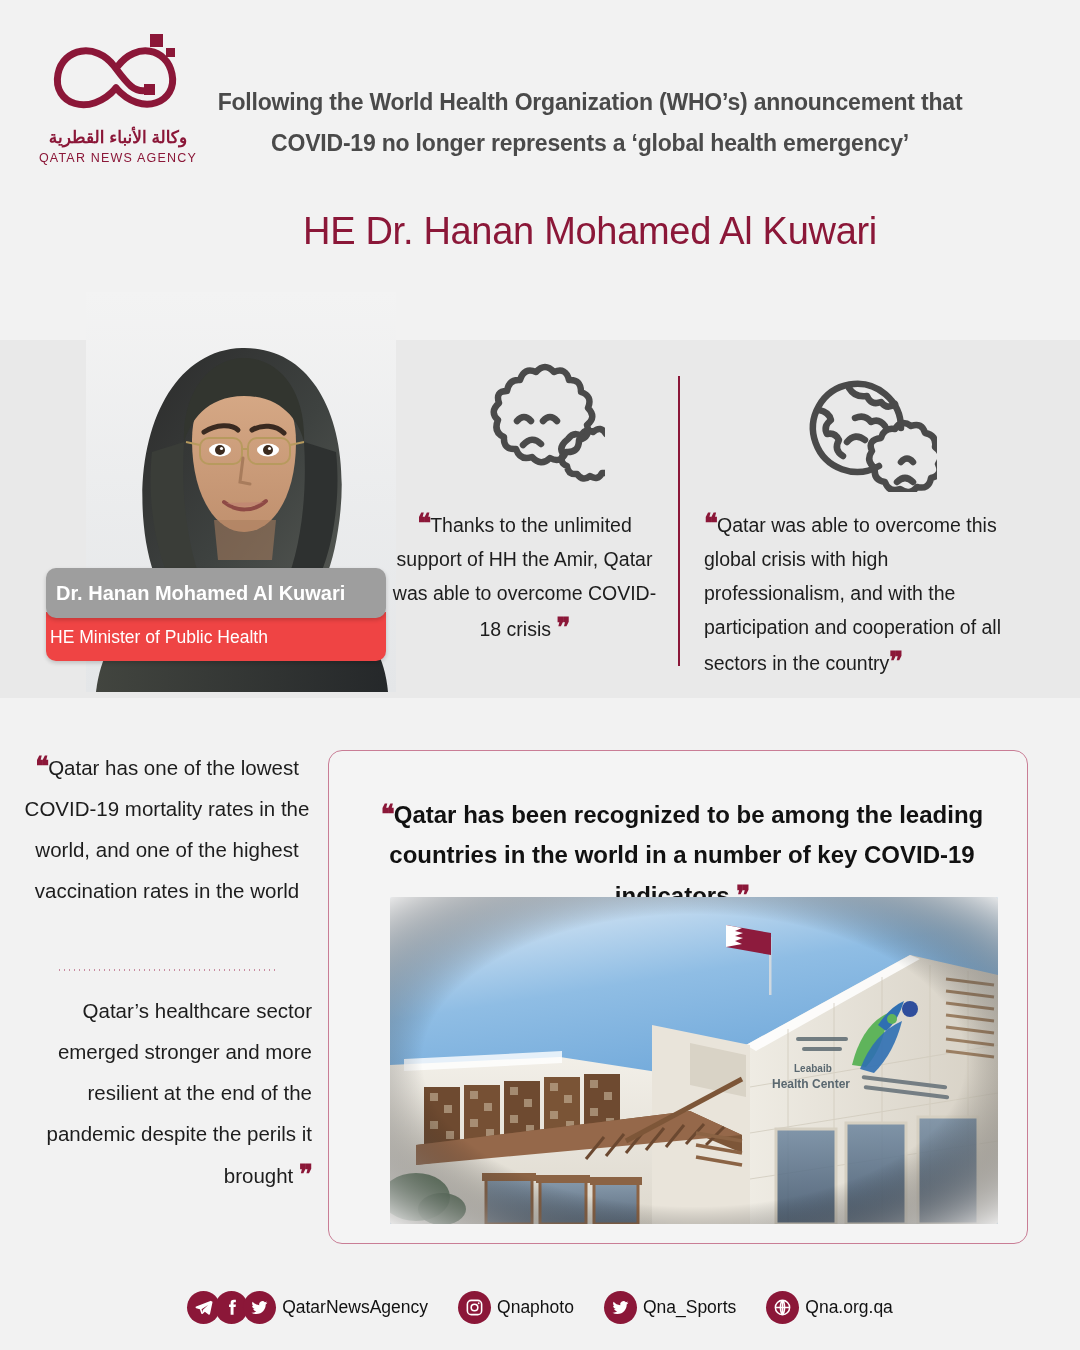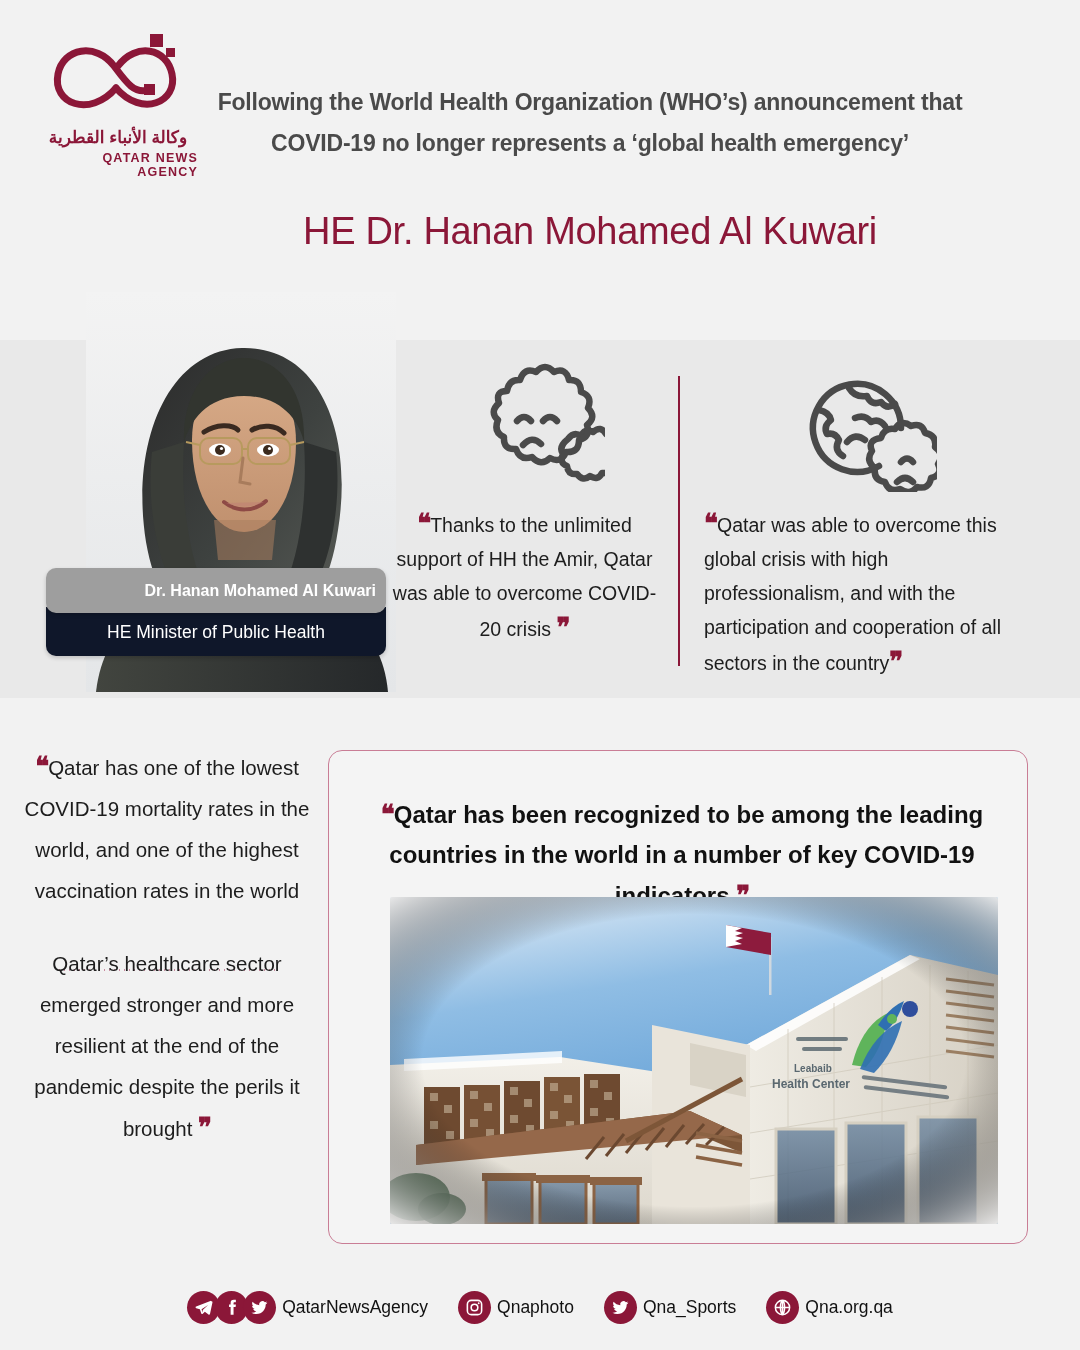--- a/index.html
+++ b/index.html
@@ -21,21 +21,21 @@
   
   .logo{
     position:absolute;left:38px;top:26px;width:160px;height:145px;
   }
   .logo svg{display:block;}
   .logo .ar{
     text-align:center;color:#8b1738;font-size:17px;font-weight:bold;
     letter-spacing:0px;margin-top:1px;direction:rtl;
   }
   .logo .en{
-    text-align:right;color:#8b1738;font-size:12.5px;font-weight:bold;
+    text-align:center;color:#8b1738;font-size:12.5px;font-weight:normal;
     letter-spacing:1.2px;margin-top:3px;
   }
 
   .headline{
     position:absolute;left:195px;top:82px;width:790px;
     text-align:center;
     color:#4a4a4a;
     font-size:23px;font-weight:bold;line-height:41px;
     letter-spacing:-0.2px;
   }
@@ -48,28 +48,28 @@
 
   
   .portrait{
     position:absolute;left:86px;top:292px;width:310px;height:400px;
     overflow:hidden;
   }
   .portrait svg{display:block;}
 
   .namecard{position:absolute;left:46px;top:568px;width:340px;z-index:5;}
   .namecard .n1{
-    background:#9e9e9e;color:#fff;font-size:16px;font-weight:bold;
-    text-align:right;padding:14px 10px 13px;border-radius:10px;
+    background:#9e9e9e;color:#fff;font-size:20px;font-weight:bold;
+    text-align:left;padding:14px 10px 13px;border-radius:10px;
     position:relative;z-index:2;
     box-shadow:0 2px 4px rgba(0,0,0,.18);
   }
   .namecard .n2{
-    background:#0f172a;color:#fff;font-size:17.5px;
-    text-align:center;padding:15px 28px 13px;
+    background:#ef4444;color:#fff;font-size:17.5px;
+    text-align:left;padding:15px 4px 13px;
     border-radius:0 0 10px 10px;margin-top:-6px;position:relative;z-index:1;
     box-shadow:0 2px 4px rgba(0,0,0,.18);
   }
 
   
   .icon-virus{position:absolute;left:455px;top:363px;}
   .icon-globe{position:absolute;left:797px;top:366px;}
   .divider{
     position:absolute;left:678px;top:376px;width:2px;height:290px;
     background:#8b1738;
@@ -95,22 +95,22 @@
     position:absolute;left:22px;top:746px;width:290px;
     text-align:center;color:#1d1d1d;
     font-size:20.5px;line-height:41px;font-weight:500;
   }
   .dots{
     position:absolute;left:57px;top:969px;width:222px;height:2px;
     background-image:radial-gradient(circle, #c98ba0 0.8px, transparent 1px);
     background-size:5px 2px;
   }
   .q-left2{
-    position:absolute;left:22px;top:943px;width:290px;
-    text-align:center;color:#1d1d1d;
+    position:absolute;left:22px;top:990px;width:290px;
+    text-align:right;color:#1d1d1d;
     font-size:20.5px;line-height:41px;font-weight:500;
   }
 
   
   .card{
     position:absolute;left:328px;top:750px;width:700px;height:494px;
     border:1.5px solid #c97d95;border-radius:14px;
     background:#f4f4f4;
     box-sizing:border-box;
   }
@@ -271,21 +271,21 @@
                  q-10-7-3-17 q-5-11 9-13 Z"></path>
         <path d="M104 96 q6-7 12 0"></path>
         <path d="M100 116 q8-8 16 0"></path>
       </g>
     </svg>
   </div>
 
   <div class="divider"></div>
 
   <div class="q-band1">
-    <span class="qm qm-open">❝</span><span>Thanks to the unlimited support of HH the Amir, Qatar was able to overcome COVID-20 crisis</span> <span class="qm qm-close">❞</span>
+    <span class="qm qm-open">❝</span><span>Thanks to the unlimited support of HH the Amir, Qatar was able to overcome COVID-18 crisis</span> <span class="qm qm-close">❞</span>
   </div>
 
   <div class="q-band2">
     <span class="qm qm-open">❝</span><span>Qatar was able to overcome this global crisis with high professionalism, and with the participation and cooperation of all sectors in the country</span><span class="qm qm-close">❞</span>
   </div>
 
   <div class="q-left1">
     <span class="qm qm-open">❝</span><span>Qatar has one of the lowest COVID-19 mortality rates in the world, and one of the highest vaccination rates in the world</span>
   </div>
 

